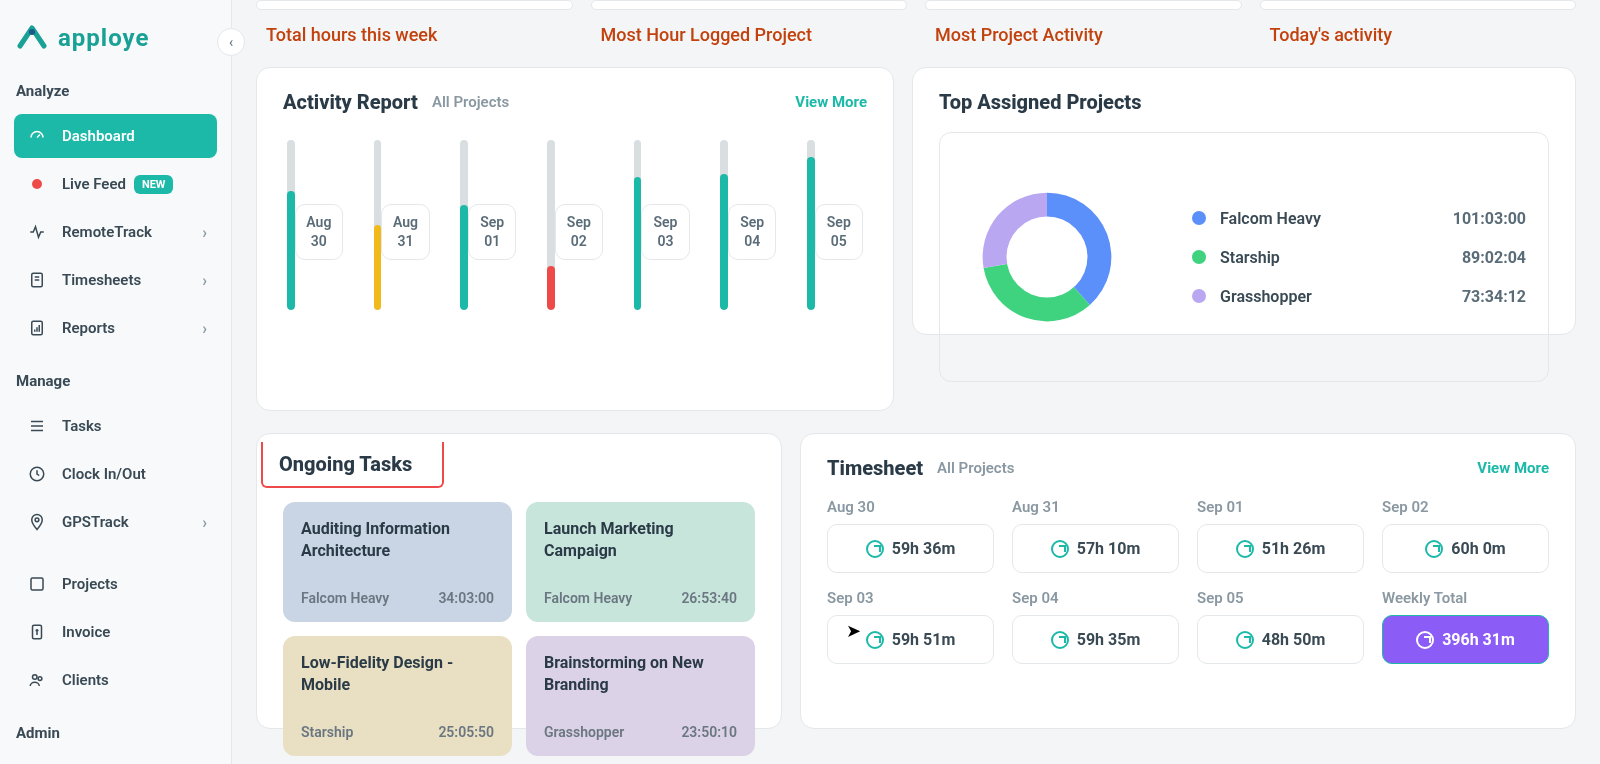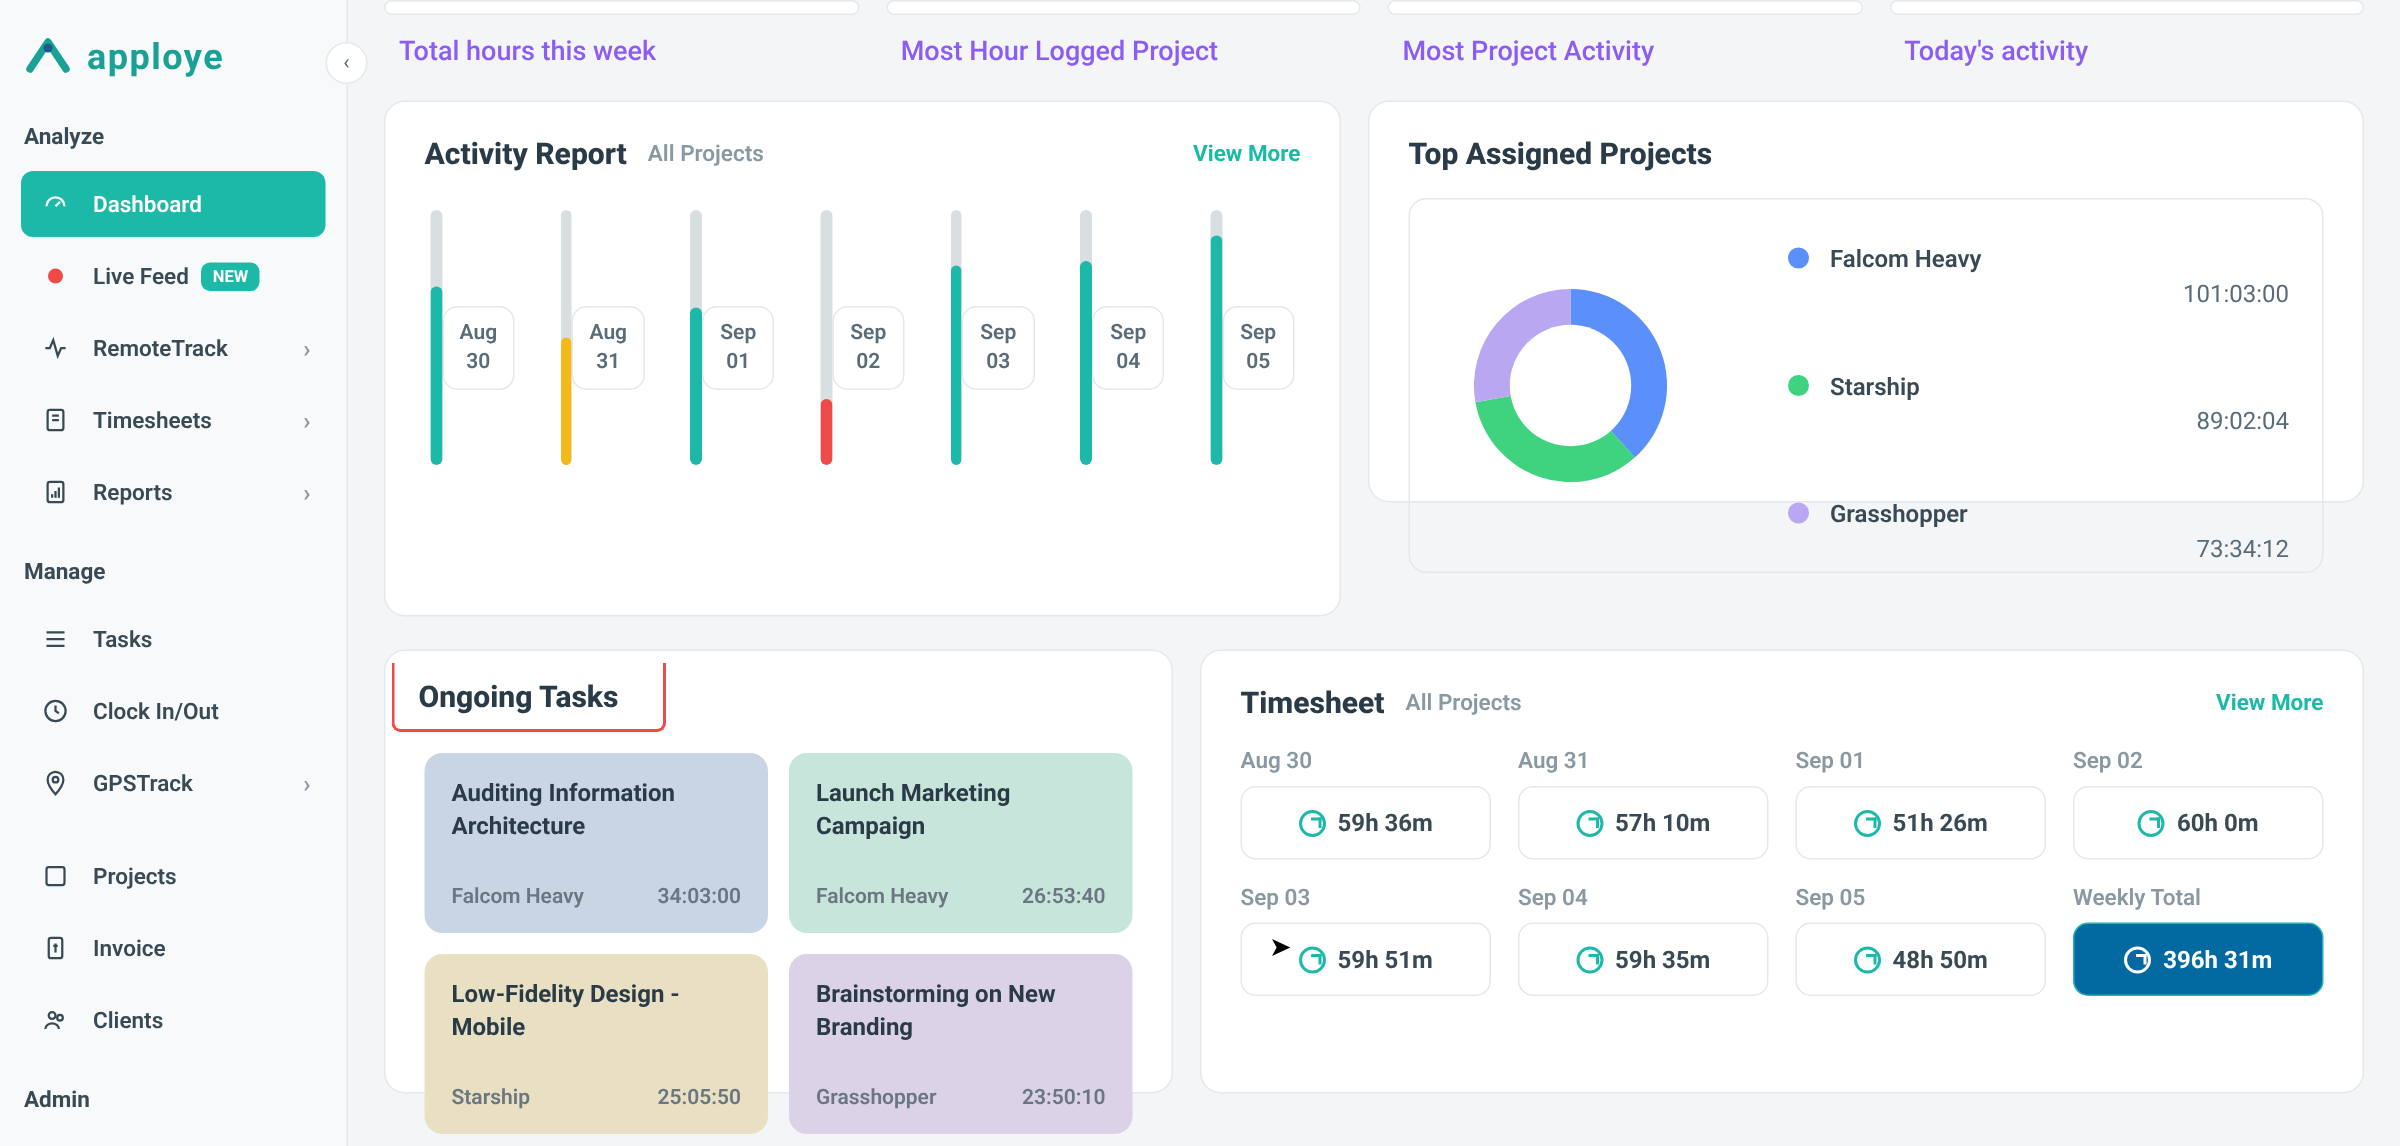--- a/index.html
+++ b/index.html
@@ -17,21 +17,21 @@
 .nav-item .icon { width:22px; display:flex; justify-content:center; margin-right:14px; font-size:16px;}
 .nav-item.active .icon { color:#fff;}
 .nav-item .icon svg { stroke:currentColor; }
 .chev { position:absolute; right:10px; color:#8a98a2; font-size:16px;}
 .badge-new { background:#1cb9a8; color:#fff; font-size:11px; font-weight:700; padding:3px 8px; border-radius:6px; margin-left:8px;}
 .dot-red { width:10px; height:10px; background:#ee4a4a; border-radius:50%; display:inline-block;}
 
 .main { flex:1; padding:0 24px 0 24px; overflow:hidden; }
 .top-row { display:flex; gap:18px; margin-top:0; }
 .stat-card { flex:1; background:#fff; border:1px solid #e4e8ea; border-radius:14px; height:10px;}
-.stat-label { font-size:18px; color:#8b5cf6; font-weight:500; margin-top:14px; padding-left:10px;}
+.stat-label { font-size:18px; color:#c2410c; font-weight:500; margin-top:14px; padding-left:10px;}
 
 .row2 { display:flex; gap:18px; margin-top:22px;}
 .card { background:#fff; border:1px solid #e4e8ea; border-radius:14px; padding:22px 26px;}
 .activity-card { width:638px; height:344px;}
 .card-head { display:flex; align-items:center; }
 .card-title { font-size:20px; font-weight:800; color:#2a3b47;}
 .sub { font-size:15px; color:#8a98a2; margin-left:14px; font-weight:600;}
 .viewmore { margin-left:auto; color:#1cb9a8; font-weight:700; font-size:15px; cursor:pointer;}
 
 .bars { display:flex; justify-content:space-between; margin-top:26px; padding:0 4px;}
@@ -39,35 +39,35 @@
 .track { width:10px; height:170px; background:#d9dee1; border-radius:6px; position:relative; overflow:hidden;}
 .fill { position:absolute; bottom:0; width:100%; border-radius:6px;}
 .date-pill { margin-top:14px; border:1px solid #e4e8ea; border-radius:10px; padding:8px 10px; width:56px; text-align:center; font-size:14px; color:#5a6c78; font-weight:600; line-height:1.35;}
 
 .top-projects { flex:1; height:268px;}
 .tp-body { border:1px solid #e4e8ea; border-radius:12px; margin-top:18px; padding:22px; display:flex; align-items:center; height:250px;}
 .donut { width:170px; height:170px; }
 .legend { margin-left:60px; flex:1;}
 .legend-row { display:flex; align-items:center; margin:20px 0; font-size:16px; color:#3a4a55; font-weight:600;}
 .legend-dot { width:14px; height:14px; border-radius:50%; margin-right:14px;}
-.legend-val { margin-left:auto; color:#5a6c78; font-weight:400;margin-top:46px;}
+.legend-val { margin-left:auto; color:#5a6c78; font-weight:700;}
 
 .row3 { display:flex; gap:18px; margin-top:22px;}
 .ongoing-card { width:526px; background:#fff; border:1px solid #e4e8ea; border-radius:14px; padding:22px 26px 10px; height:296px;}
 .ongoing-tab { display:inline-block; border:2px solid #ee4a4a; border-radius:0 0 6px 6px; border-top:none; padding:10px 30px 10px 16px; margin-top:-22px; margin-left:-22px;}
 .task-grid { display:grid; grid-template-columns:1fr 1fr; gap:14px; margin-top:14px;}
 .task { border-radius:12px; padding:16px 18px; height:120px; display:flex; flex-direction:column; justify-content:space-between;}
 .task-title { font-size:16px; font-weight:700; color:#2a3b47; line-height:1.35;}
 .task-foot { display:flex; justify-content:space-between; font-size:14px; color:#6a7680; font-weight:600;}
 
 .timesheet-card { flex:1; background:#fff; border:1px solid #e4e8ea; border-radius:14px; padding:22px 26px; height:296px;}
 .ts-grid { display:grid; grid-template-columns:repeat(4,1fr); gap:16px 18px; margin-top:18px;}
 .ts-label { font-size:15px; color:#8a98a2; font-weight:600; margin-bottom:8px;}
 .ts-pill { border:1px solid #e4e8ea; border-radius:10px; padding:14px 10px; display:flex; align-items:center; justify-content:center; gap:8px; font-size:16px; font-weight:700; color:#3a4a55;}
-.ts-pill.total { background:#0369a1; color:#fff; border-color:#1cb9a8;}
+.ts-pill.total { background:#8b5cf6; color:#fff; border-color:#1cb9a8;}
 .clock-ico { width:18px; height:18px; border:2px solid #1cb9a8; border-radius:50%; position:relative; display:inline-block;}
 .clock-ico::after { content:""; position:absolute; width:5px; height:5px; border-top:2px solid #1cb9a8; border-right:2px solid #1cb9a8; top:3px; left:6px;}
 .ts-pill.total .clock-ico { border-color:#fff;}
 .ts-pill.total .clock-ico::after { border-color:#fff;}
 
 .cursor { position:fixed; font-size:18px; pointer-events:none; color:#000;}
 </style>
 </head>
 <body>
 

